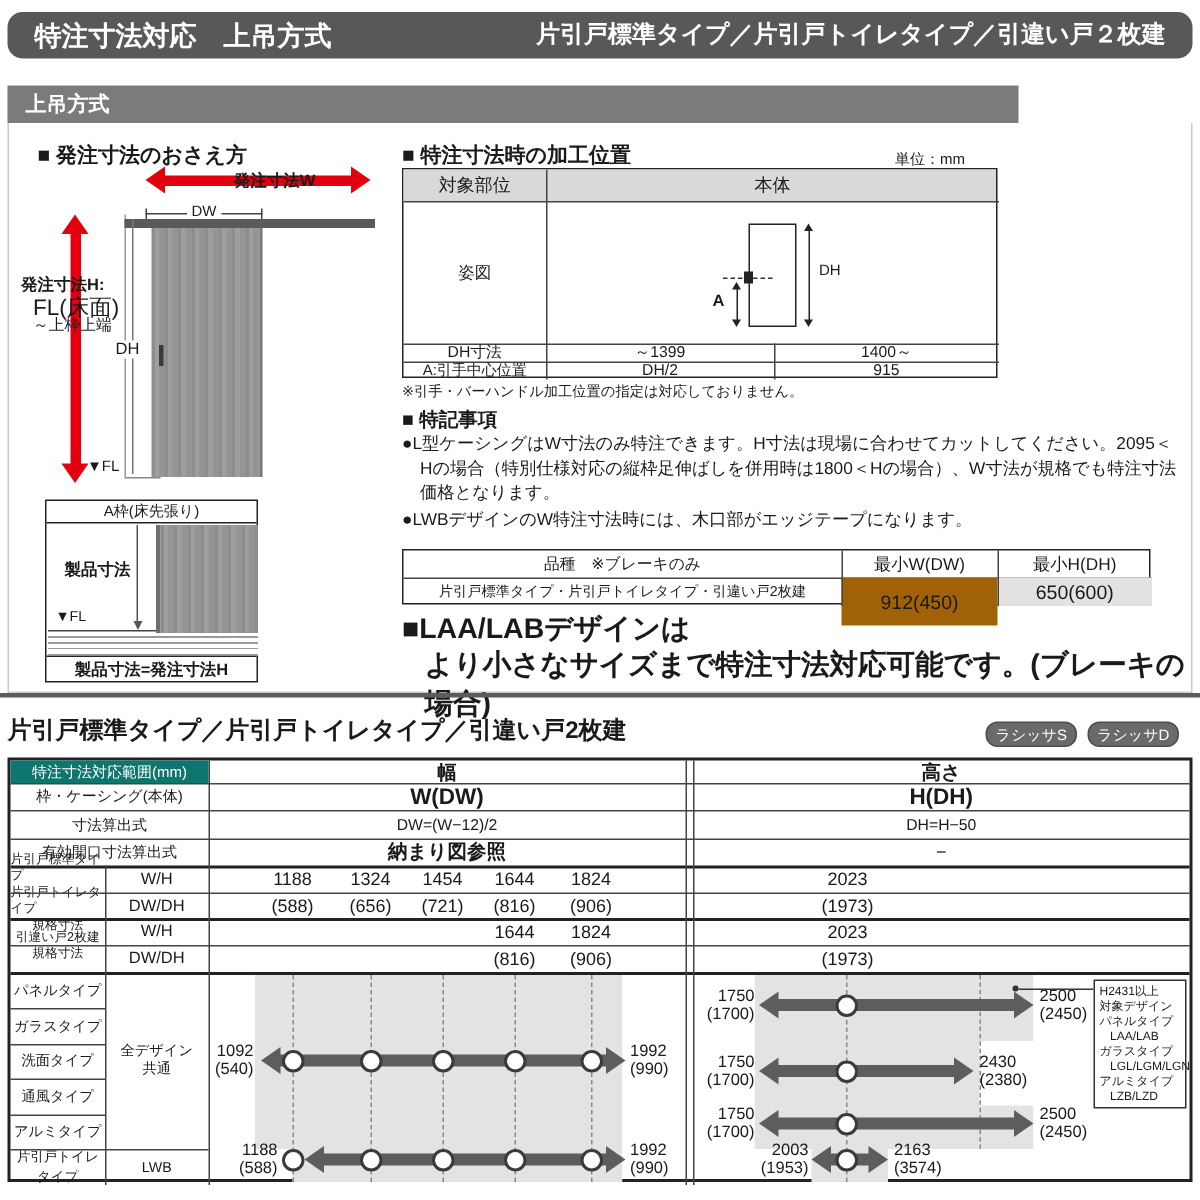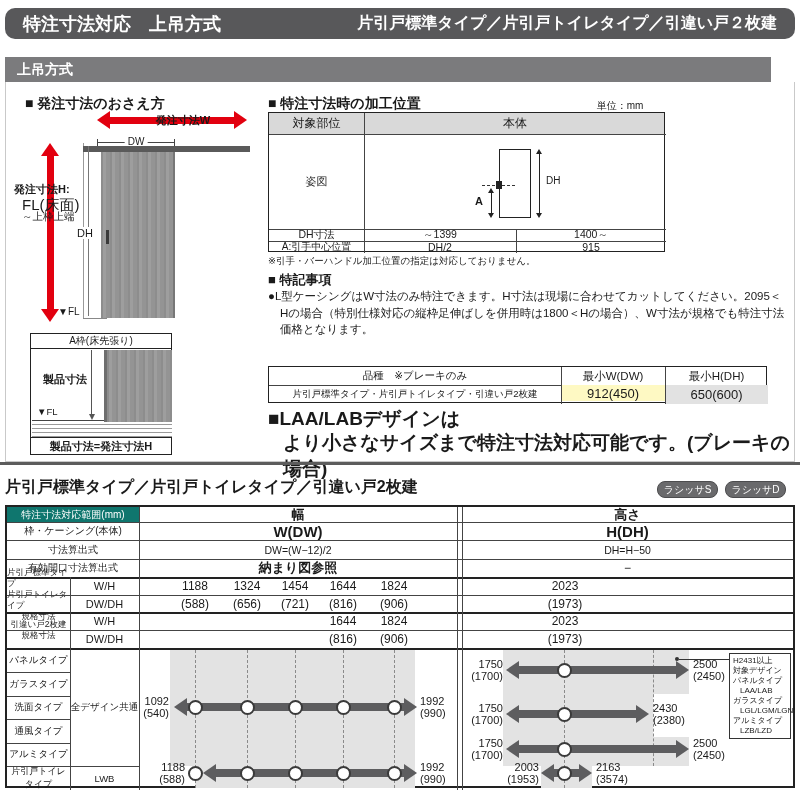--- a/index.html
+++ b/index.html
@@ -4,21 +4,21 @@
 <style>
   html,body{margin:0;padding:0;background:#fff;}
   .page{position:relative;width:800px;height:800px;background:#fff;
         font-family:"Liberation Sans","DejaVu Sans",sans-serif;color:#1a1a1a;overflow:hidden;}
   .abs{position:absolute;box-sizing:border-box;}
   .ctr{display:flex;align-items:center;justify-content:center;text-align:center;}
   .b{font-weight:bold;}
   
   .titlebar{left:5px;top:8px;width:790px;height:31px;background:#58585a;border-radius:10px;
             display:flex;align-items:center;justify-content:space-between;padding:0 18px;color:#fff;}
-  .sec1bar{left:5px;top:57px;width:766px;height:25px;background:#7b7b7d;color:#fff;
+  .sec1bar{left:5px;top:57px;width:674px;height:25px;background:#7b7b7d;color:#fff;
            display:flex;align-items:center;padding-left:12px;font-size:14px;font-weight:bold;font-family:Liberation Mono, monospace;}
   .sec1box{left:5px;top:82px;width:790px;height:380px;background:#fff;border:1px solid #c9c9c9;border-top:none;}
   
   .hline{background:#444;height:1px;}
   .vline{background:#444;width:1px;}
   .dash-v{width:0;border-left:1px dashed #8a8a8a;}
   
   .red-h{height:18px;}
   .red-h .bar{position:absolute;left:12px;right:12px;top:6px;height:7px;background:#e2000f;}
   .red-h:before{content:"";position:absolute;left:0;top:0;border-top:9px solid transparent;border-bottom:9px solid transparent;border-right:13px solid #e2000f;}
@@ -132,28 +132,29 @@
     <div class="abs hline" style="left:0;top:128px;width:397px"></div>
     <div class="abs ctr" style="left:0;top:128px;width:95px;height:12px;font-size:10px">A:引手中心位置</div>
     <div class="abs ctr" style="left:95px;top:128px;width:152px;height:12px;font-size:10.5px">DH/2</div>
     <div class="abs ctr" style="left:247px;top:128px;width:150px;height:12px;font-size:10.5px">915</div>
     <div class="abs vline" style="left:247px;top:116px;height:24px"></div>
   </div>
   <div class="abs" style="left:268px;top:255px;font-size:9.5px">※引手・バーハンドル加工位置の指定は対応しておりません。</div>
 
   <div class="abs b" style="left:268px;top:271px;font-size:13px">■ 特記事項</div>
   <div class="abs" style="left:268px;top:288px;width:520px;font-size:11.5px;line-height:16.5px;padding-left:12px;text-indent:-12px">●L型ケーシングはW寸法のみ特注できます。H寸法は現場に合わせてカットしてください。2095＜Hの場合（特別仕様対応の縦枠足伸ばしを併用時は1800＜Hの場合）、W寸法が規格でも特注寸法価格となります。</div>
+  <div class="abs" style="left:268px;top:339px;width:520px;font-size:11.5px;padding-left:12px;text-indent:-12px">●LWBデザインのW特注寸法時には、木口部がエッジテープになります。</div>
 
   <div class="abs" style="left:268px;top:366px;width:499px;height:37px;border:1.5px solid #222;background:#fff">
     <div class="abs ctr" style="left:0;top:0;width:292px;height:18px;font-size:10.5px">品種　※ブレーキのみ</div>
     <div class="abs ctr" style="left:292px;top:0;width:104px;height:18px;font-size:11.5px">最小W(DW)</div>
     <div class="abs ctr" style="left:396px;top:0;width:103px;height:18px;font-size:11.5px">最小H(DH)</div>
     <div class="abs hline" style="left:0;top:18px;width:499px"></div>
     <div class="abs ctr" style="left:0;top:18px;width:292px;height:19px;font-size:9.5px">片引戸標準タイプ・片引戸トイレタイプ・引違い戸2枚建</div>
-    <div class="abs ctr" style="left:292px;top:18px;width:104px;height:16px;font-size:13px;background:#fef9c3">912(450)</div>
+    <div class="abs ctr" style="left:292px;top:18px;width:104px;height:32px;font-size:13px;background:#a16207">912(450)</div>
     <div class="abs ctr" style="left:396px;top:18px;width:103px;height:19px;font-size:13px;background:#e2e2e2">650(600)</div>
     <div class="abs vline" style="left:292px;top:0;height:37px"></div>
     <div class="abs vline" style="left:396px;top:0;height:37px"></div>
   </div>
 
   <div class="abs b" style="left:268px;top:406px;font-size:19px">■LAA/LABデザインは</div>
   <div class="abs b" style="left:283px;top:430px;font-size:19px">より小さなサイズまで特注寸法対応可能です。(ブレーキの場合)</div>
 
   <div class="abs" style="left:0;top:462px;width:800px;height:3px;background:#5c5c5c"></div>
 
@@ -211,21 +212,21 @@
     <div class="abs num" style="left:336px;top:125px">(816)</div>
     <div class="abs num" style="left:387px;top:125px">(906)</div>
     <div class="abs num" style="left:558px;top:125px">(1973)</div>
 
     <div class="abs ctr" style="left:0;top:141px;width:63px;height:24px;font-size:9.5px">パネルタイプ</div>
     <div class="abs ctr" style="left:0;top:165px;width:63px;height:24px;font-size:9.5px">ガラスタイプ</div>
     <div class="abs ctr" style="left:0;top:189px;width:63px;height:23px;font-size:9.5px">洗面タイプ</div>
     <div class="abs ctr" style="left:0;top:212px;width:63px;height:24px;font-size:9.5px">通風タイプ</div>
     <div class="abs ctr" style="left:0;top:236px;width:63px;height:23px;font-size:9.5px">アルミタイプ</div>
     <div class="abs ctr" style="left:0;top:259px;width:63px;height:24px;font-size:9px">片引戸トイレタイプ</div>
-    <div class="abs" style="left:63px;top:141px;width:69px;height:118px;font-size:9.5px;line-height:12px;display:flex;flex-direction:row;align-items:center;justify-content:center">
+    <div class="abs" style="left:63px;top:141px;width:69px;height:118px;font-size:9.5px;line-height:12px;display:flex;flex-direction:column;align-items:center;justify-content:center">
       <div>全デザイン</div>
       <div>共通</div>
     </div>
     <div class="abs ctr" style="left:63px;top:259px;width:69px;height:24px;font-size:9.5px">LWB</div>
 
     <div class="abs hline" style="left:0;top:15px;width:786px"></div>
     <div class="abs hline" style="left:0;top:33px;width:786px"></div>
     <div class="abs hline" style="left:0;top:52px;width:786px"></div>
     <div class="abs hline" style="left:0;top:70px;width:786px;height:2px;background:#222"></div>
     <div class="abs hline" style="left:0;top:88px;width:786px"></div>

